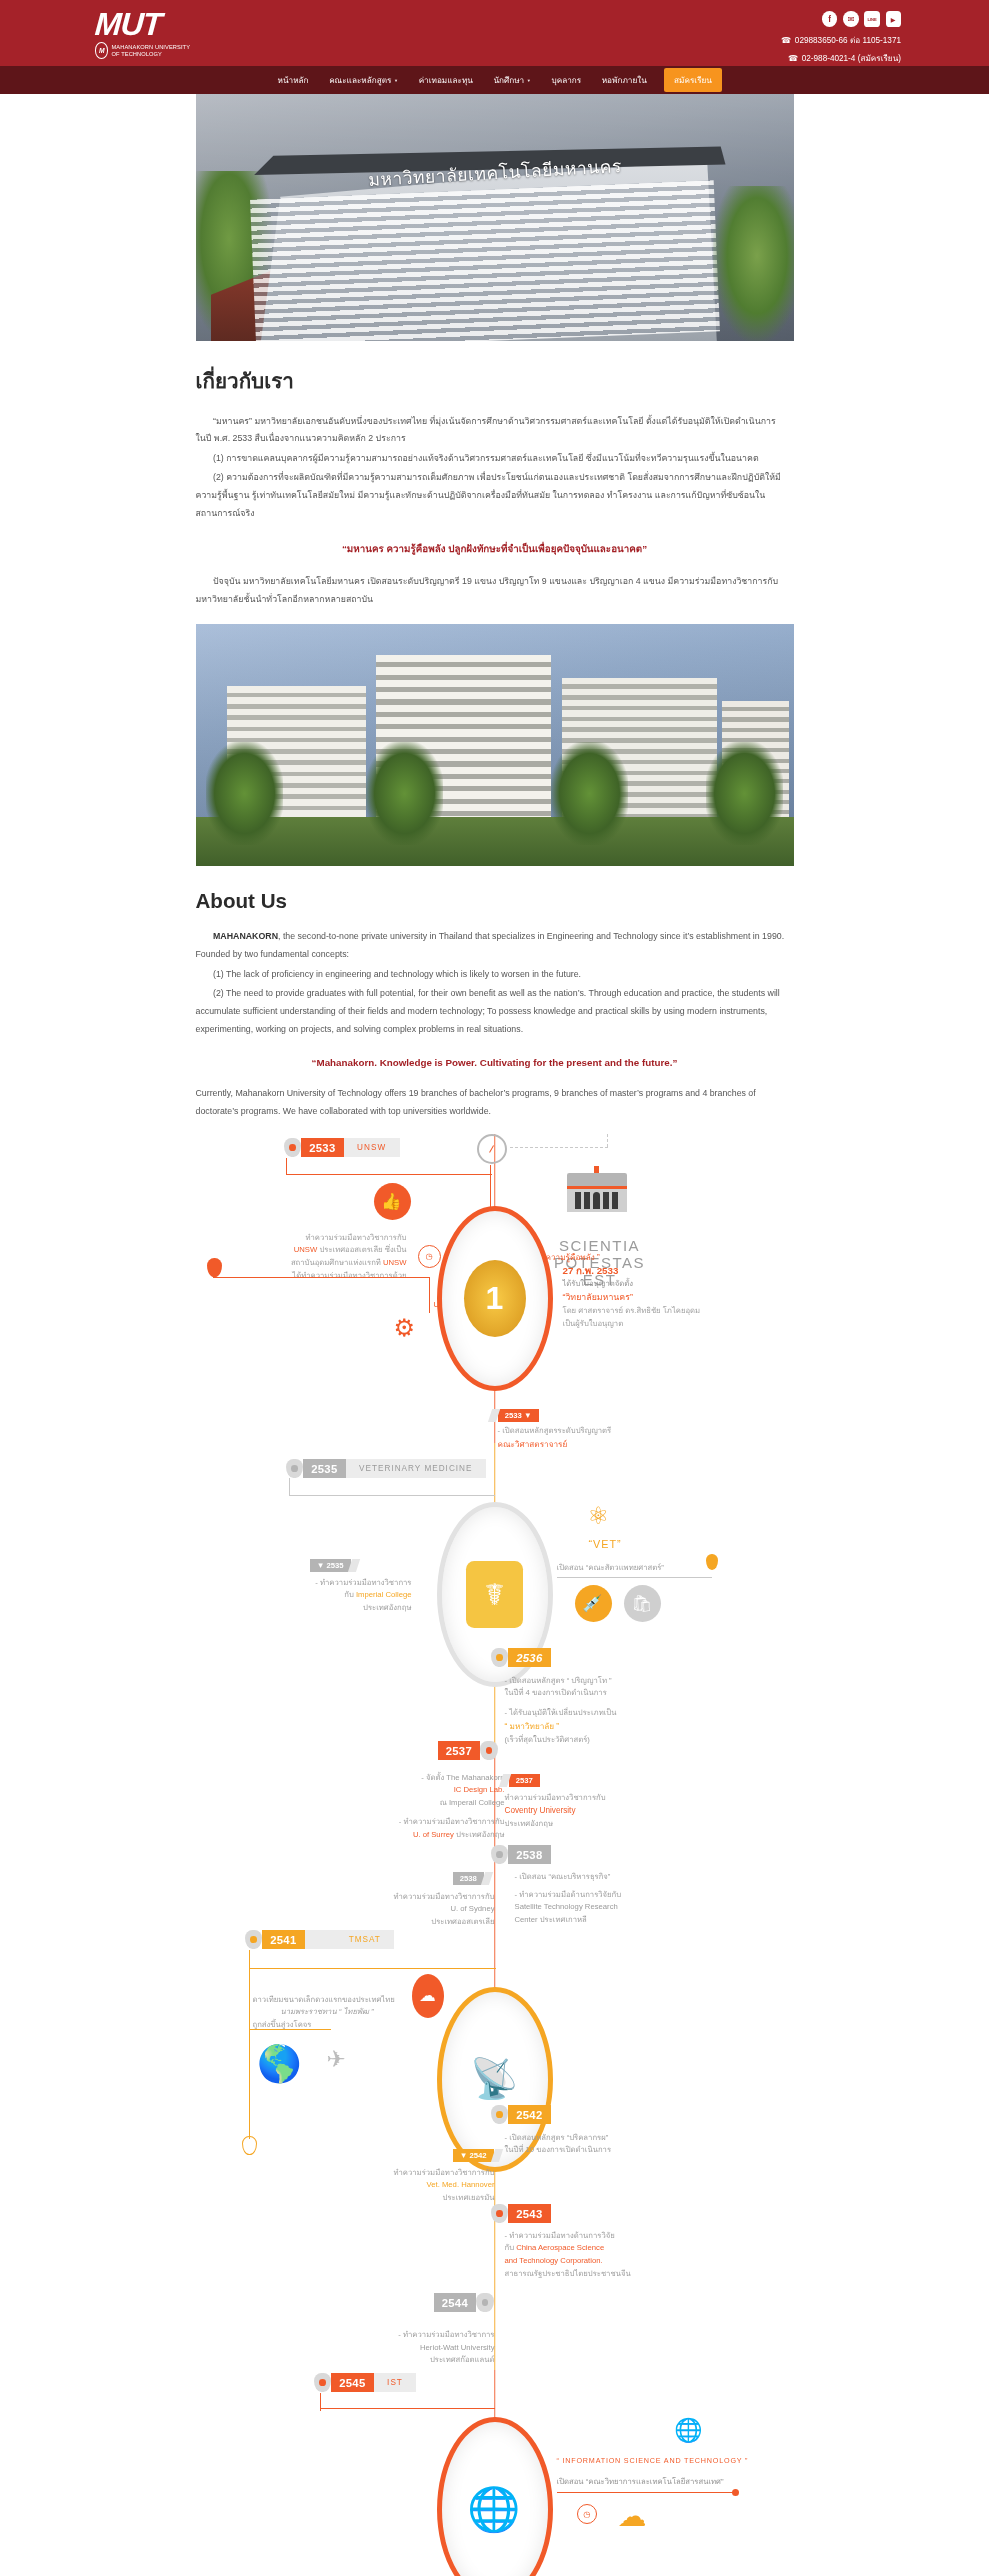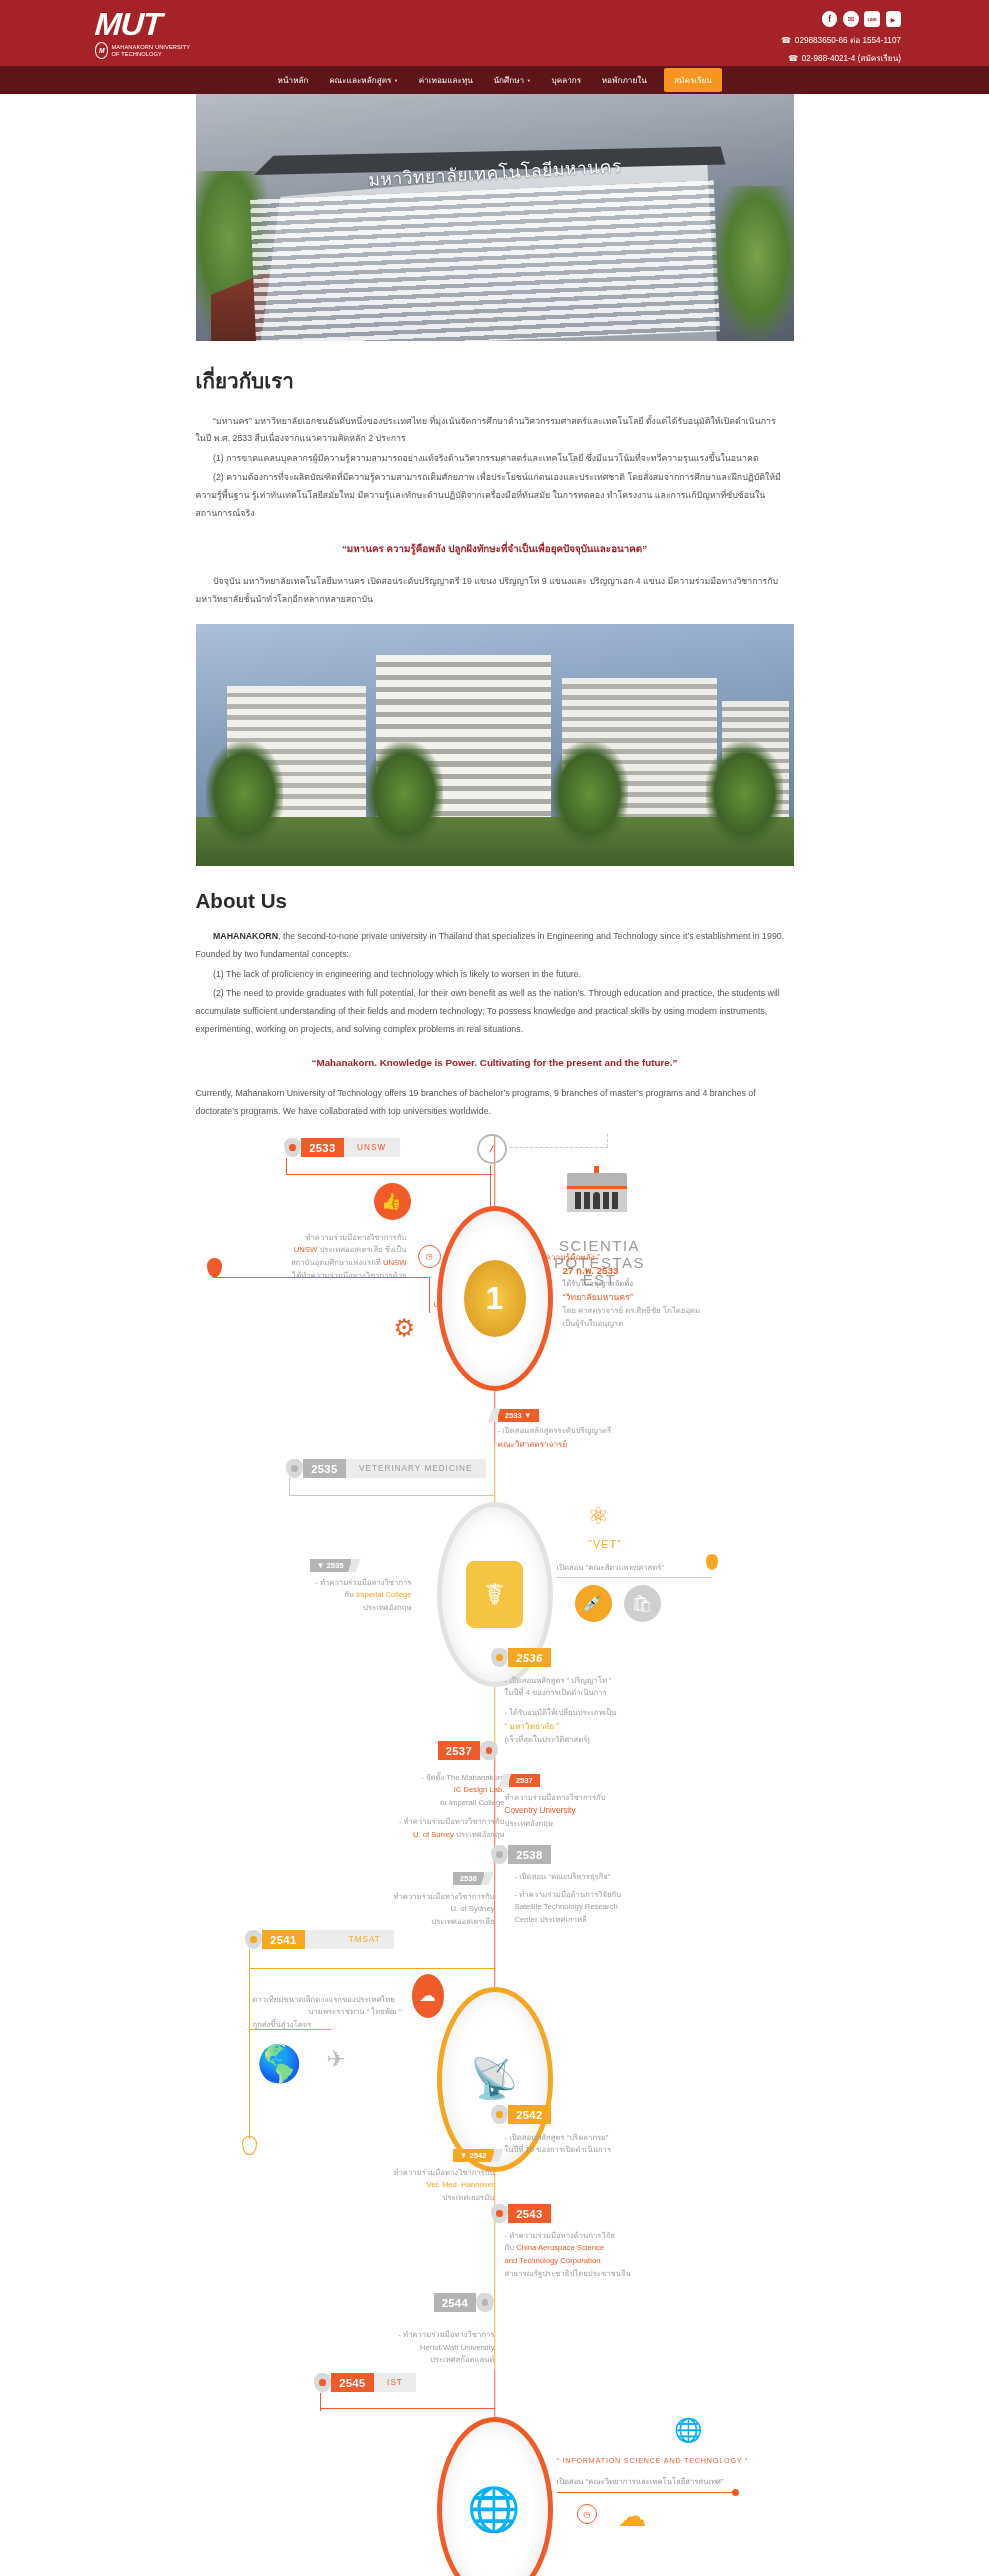--- a/index.html
+++ b/index.html
@@ -259,21 +259,21 @@
 
   <div class="header-right">
     <div class="social-row">
       <a class="soc circle" href="#">f</a>
       <a class="soc circle" href="#">✉</a>
       <a class="soc" href="#" style="font-size:4.1px">LINE</a>
       <a class="soc" href="#" style="font-size:6.2px">▶</a>
     </div>
     <div class="phone-line">
       <span>☎</span>
-      <span>029883650-66 ต่อ 1554-1107</span>
+      <span>029883650-66 ต่อ 1105-1371</span>
     </div>
     <div class="phone-line">
       <span>☎</span>
       <span>02-988-4021-4 (สมัครเรียน)</span>
     </div>
   </div>
 </header>
 
 <nav class="navbar">
   <a class="nav-item" href="#">
@@ -521,21 +521,21 @@
         </span>
       <span class="pin-year y">2541</span>
       <span class="pin-label y">TMSAT</span>
     </div>
     <div class="vline y" style="position:absolute;left:53px;top:105px;height:19.6px;"></div>
     <div class="hline y" style="position:absolute;left:53px;top:123px;width:247px;"></div>
     <div class="vline y" style="position:absolute;left:53px;top:123px;height:160px;"></div>
 
     <div class="note r" style="position:absolute;left:57px;top:149px;width:149px;">
       <div style="text-align:left;">ดาวเทียมขนาดเล็กดวงแรกของประเทศไทย</div>
-      <div style="text-align:right;"><span>นามพระราชทาน “ ไทยพัฒ ”</span></div>
+      <div style="text-align:center;font-style:italic;"><span>นามพระราชทาน “ ไทยพัฒ ”</span></div>
       <div style="text-align:left;">ถูกส่งขึ้นสู่วงโคจร</div>
     </div>
     <div class="circle-icon ci-o" style="position:absolute;left:216px;top:129px;width:32px;height:44px;border-radius:50%;">☁</div>
     <div class="hline y" style="position:absolute;left:53px;top:184px;width:82px;"></div>
 
     <div style="position:absolute;left:62px;top:198px;font-size:36px;color:#e3e3e3;">🌎</div>
     <div style="position:absolute;left:131px;top:201px;font-size:23px;color:#bdbdbd;">✈</div>
 
     <div class="oval y" style="position:absolute;left:241px;top:142px;">
       <div style="font-size:39px;color:#F5A623;">📡</div>

